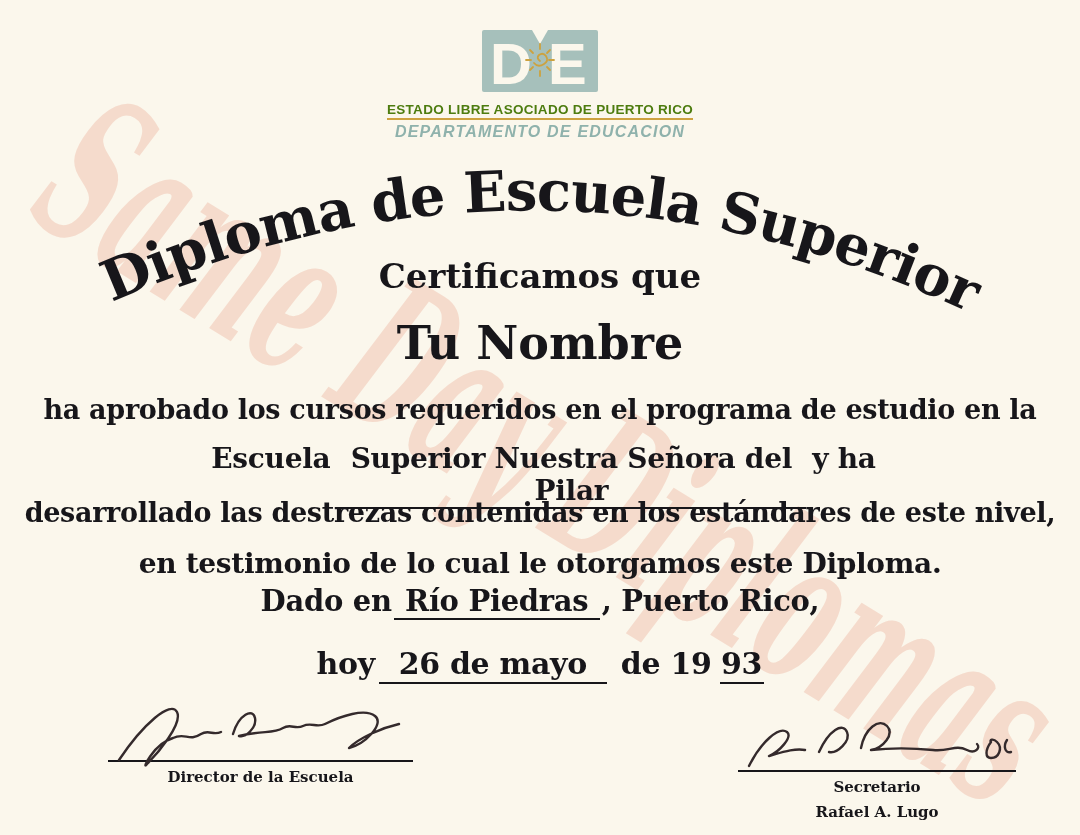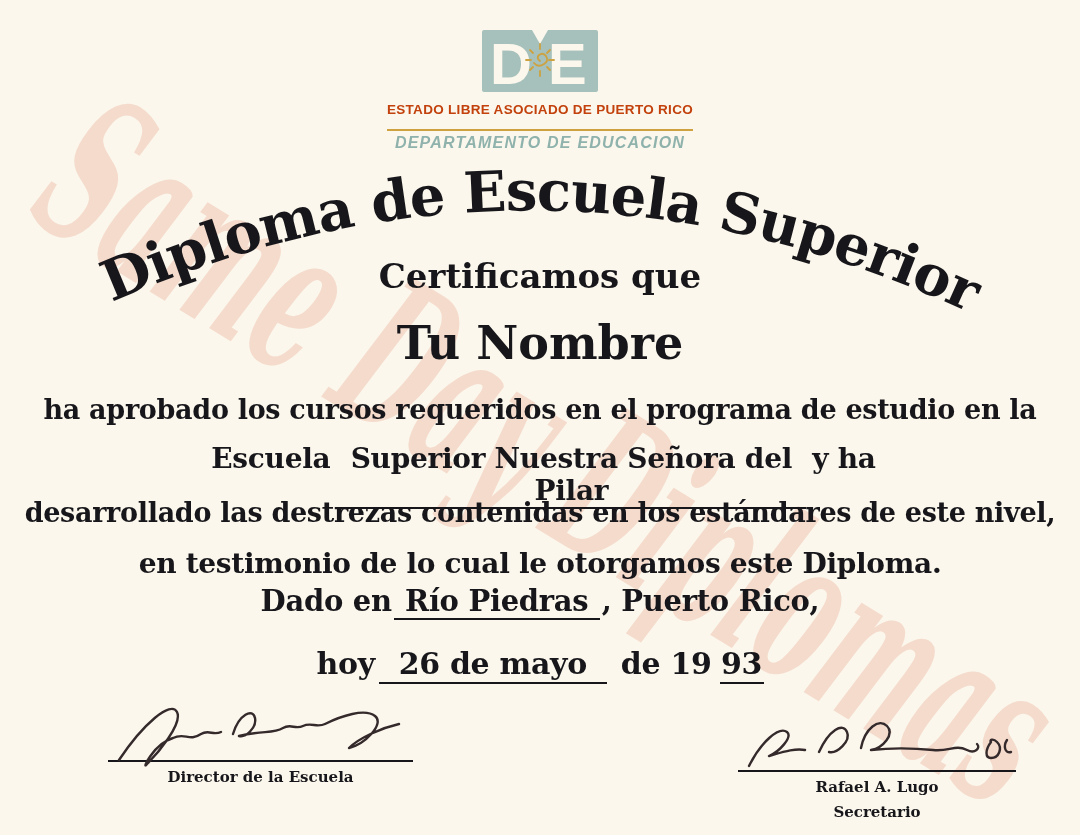--- a/index.html
+++ b/index.html
@@ -8,22 +8,22 @@
     background:#fbf7ec;font-family:"DejaVu Serif",serif;color:#17161a;
     margin:0 auto;
   }
   
   .watermark-svg{position:absolute;inset:0;pointer-events:none;}
   
   .header{position:absolute;top:30px;left:0;right:0;text-align:center;}
   .logo-svg{display:inline-block;}
   .hdr-line1{
     display:inline-block;font-family:"Liberation Sans",sans-serif;font-weight:bold;
-    font-size:13.5px;letter-spacing:.3px;color:#c2410c;
-    border-bottom:2px solid #cda23f;padding-bottom:12px;margin-top:6px;text-align:center;
+    font-size:13.5px;letter-spacing:.3px;color:#4d7c0f;
+    border-bottom:2px solid #cda23f;padding-bottom:1px;margin-top:6px;text-align:center;
   }
   .hdr-line2{
     font-family:"Liberation Sans",sans-serif;font-weight:bold;
     font-size:16px;letter-spacing:1.2px;color:#8fb2ac;margin-top:3px;font-style:italic;
   }
   
   .arch-svg{position:absolute;top:138px;left:90px;overflow:visible;}
   .arch-text{font-family:"DejaVu Serif",serif;font-weight:bold;letter-spacing:-1px;fill:#17161a;}
   .certify{position:absolute;top:256px;left:0;right:0;text-align:center;
     font-size:34px;font-weight:bold;}
@@ -136,17 +136,17 @@
   <div class="sig" style="left:738px;top:712px;width:278px;">
     <svg class="sig-scribble" width="272" height="66" viewBox="0 0 272 66">
       <path class="ink" d="M 8 54 C 20 30, 38 14, 46 20 C 52 25, 38 40, 28 44 C 42 40, 54 36, 64 38"></path>
       <path class="ink" d="M 78 40 C 88 18, 102 10, 106 20 C 110 29, 96 42, 88 40"></path>
       <path class="ink" d="M 120 36 C 124 16, 138 6, 146 14 C 154 22, 142 36, 130 38
                            C 148 36, 172 36, 192 38 C 208 40, 214 32, 226 38 C 234 42, 240 36, 236 32"></path>
       <path class="ink" d="M 250 30 C 244 38, 244 46, 250 46 C 258 46, 262 36, 256 30 C 252 26, 248 28, 250 30"></path>
       <path class="ink" d="M 266 28 C 262 34, 264 42, 270 40"></path>
     </svg>
     <div class="sig-rule"></div>
+    <div class="sig-label">Secretario</div>
     <div class="sig-label">Rafael A. Lugo</div>
-    <div class="sig-label">Secretario</div>
   </div>
 
 </div>
 
 </body></html>

